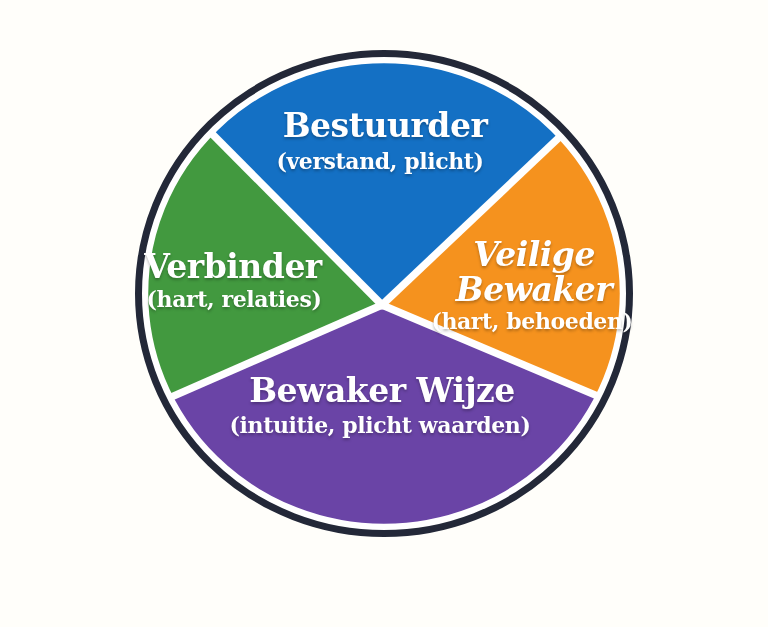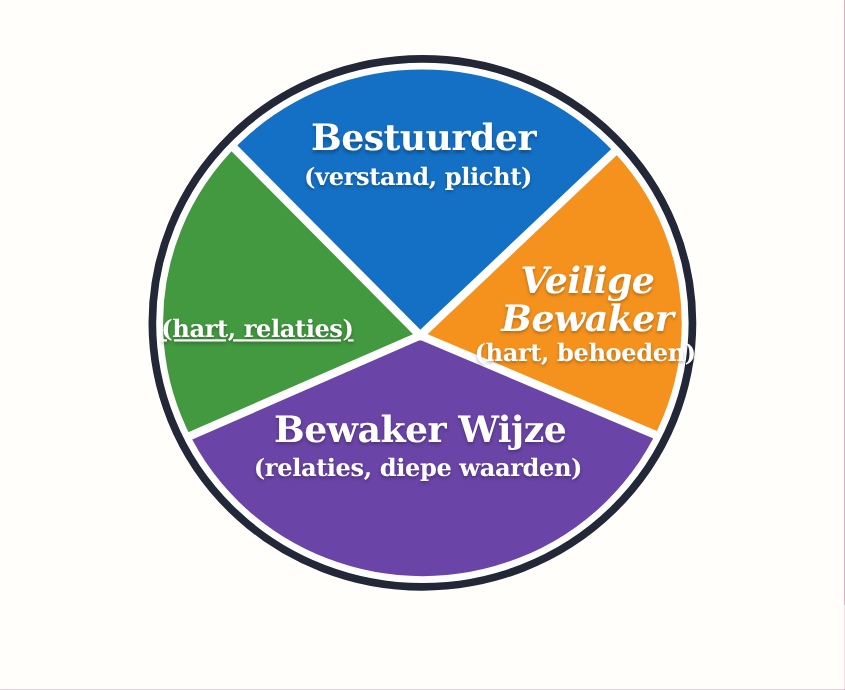--- a/index.html
+++ b/index.html
@@ -7,21 +7,21 @@
     padding: 0;
     width: 768px;
     height: 627px;
     overflow: hidden;
     font-family: "DejaVu Serif", "Liberation Serif", serif;
   }
   .stage {
     position: relative;
     width: 768px;
     height: 550px;
-    background: #be185d;
+    background: #701a75;
   }
   .stage svg {
     position: absolute;
     left: 0;
     top: 0;
     filter: drop-shadow(0 2px 2px rgba(40,40,60,0.18));
   }
   .label {
     position: absolute;
     transform: translate(-50%, -50%);
@@ -32,21 +32,21 @@
     text-shadow: 0 2px 3px rgba(0,0,0,0.28);
     line-height: 1.05;
     pointer-events: none;
   }
   .label.title   { font-size: 33px; letter-spacing: -0.5px; }
   .label.sub     { font-size: 22px; letter-spacing: -0.4px; }
   .label.twoline { white-space: normal; width: 190px; line-height: 35px; font-style: italic; }
   .t-bestuurder     { left: 385px; top: 126px; }
   .s-bestuurder     { left: 380px; top: 162px; text-align: right; }
   .t-verbinder      { left: 233px; top: 267px; }
-  .s-verbinder      { left: 234px; top: 300px; text-decoration: underline; }
+  .s-verbinder      { left: 234px; top: 300px; }
   .t-veilige        { left: 534px; top: 272px; }
   .s-veilige        { left: 532px; top: 322px; }
   .t-stille         { left: 382px; top: 391px; }
   .s-stille         { left: 380px; top: 426px; }
 </style>
 </head>
 <body>
 
 <div class="stage">
 
@@ -79,21 +79,22 @@
     </g>
 
     <ellipse cx="384" cy="293.5" rx="239" ry="233.5" fill="none" stroke-width="6.5" stroke="#ffffff"></ellipse>
 
     <ellipse cx="384" cy="293.5" rx="245.5" ry="240" fill="none" stroke-width="7" stroke="#232838"></ellipse>
   </svg>
 
   <div class="label title t-bestuurder">Bestuurder</div>
   <div class="label sub s-bestuurder">(verstand, plicht)</div>
 
+  <div class="label title t-verbinder">Verbinder</div>
   <div class="label sub s-verbinder">(hart, relaties)</div>
 
   <div class="label title twoline t-veilige">Veilige Bewaker</div>
   <div class="label sub s-veilige">(hart, behoeden)</div>
 
   <div class="label title t-stille">Bewaker Wijze</div>
-  <div class="label sub s-stille">(relaties, diepe waarden)</div>
+  <div class="label sub s-stille">(intuitie, plicht waarden)</div>
 
 </div>
 
 </body></html>

